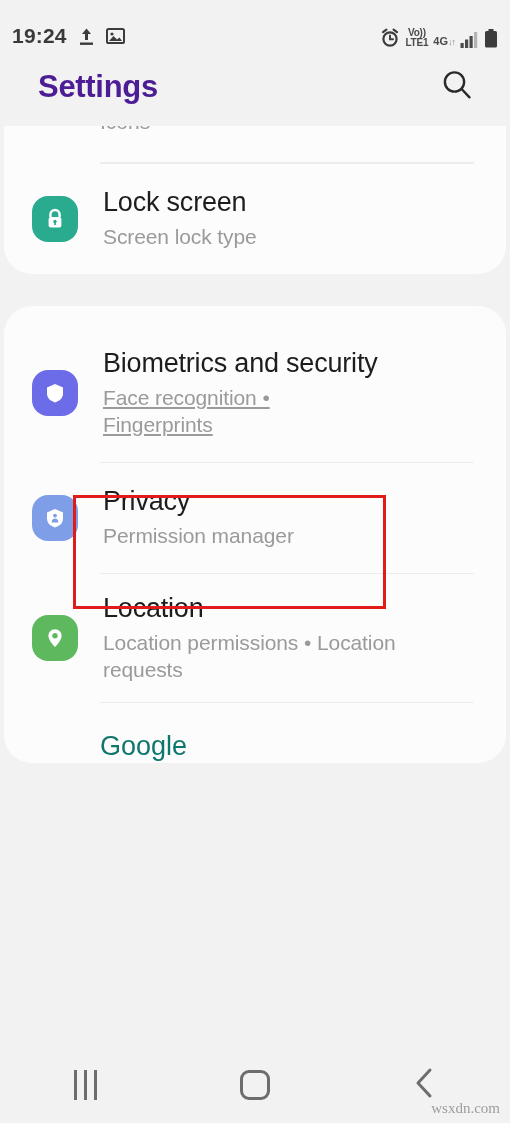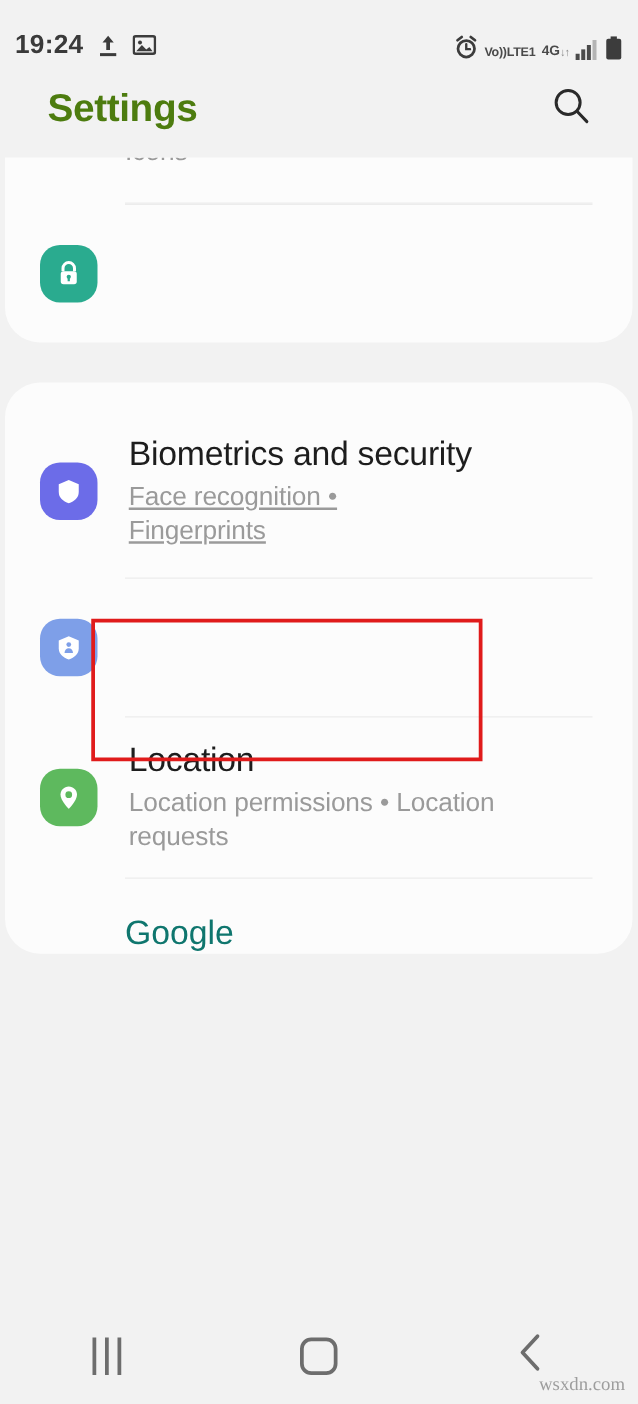--- a/index.html
+++ b/index.html
@@ -13,32 +13,32 @@
 
   
   .statusbar {
     height:48px; display:flex; align-items:flex-end;
     padding:0 12px; color:#3c3c3c;
   }
   .sb-left { display:flex; align-items:center; gap:11px; }
   .sb-time { font-size:21px; font-weight:700; letter-spacing:.2px; color:#3a3a3a; }
   .sb-right { margin-left:auto; display:flex; align-items:flex-end; gap:5px; }
   .sb-icon { display:flex; align-items:center; }
-  .volte { display:flex; flex-direction:row; align-items:center; line-height:1; }
+  .volte { display:flex; flex-direction:column; align-items:center; line-height:1; }
   .volte span { font-size:10px; font-weight:700; color:#4a4a4a; letter-spacing:-.2px; }
   .fourg { display:flex; flex-direction:row; align-items:center; line-height:1.05; }
   .fourg .g { font-size:11px; font-weight:700; color:#4a4a4a; }
   .fourg .arrows { font-size:9px; color:#8b8b8b; letter-spacing:-1px; }
 
   
   .header {
     height:78px; display:flex; align-items:center;
     padding:0 30px 0 38px;
   }
-  .title { font-size:31px; font-weight:700; color:#4d7c0f; letter-spacing:-.3px; }
+  .title { font-size:31px; font-weight:700; color:#4c1d95; letter-spacing:-.3px; }
   .search-btn { margin-left:auto; width:46px; height:46px; display:flex; align-items:center; justify-content:center; }
 
   
   .list { position:relative; }
   .card {
     background:#fcfcfc;
     border-radius:28px;
     margin:0 4px;
     overflow:hidden;
   }
@@ -177,20 +177,24 @@
       <div class="row">
         <div class="row-inner">
           <div class="ico" style="background:#2aab8f">
             <svg width="26" height="26" viewBox="0 0 26 26">
               <path d="M8.4 11 V8.6 a4.6 4.6 0 0 1 9.2 0 V11" fill="none" stroke="#ffffff" stroke-width="2.4"></path>
               <rect x="6.6" y="11" width="12.8" height="10.4" rx="2.2" fill="#ffffff"></rect>
               <circle cx="13" cy="15.4" r="1.7" fill="#2aab8f"></circle>
               <rect x="12.1" y="15.4" width="1.8" height="3.6" fill="#2aab8f"></rect>
             </svg>
           </div>
+          <div class="texts">
+            <div class="row-title">Lock screen</div>
+            <div class="row-sub">Screen lock type</div>
+          </div>
         </div>
       </div>
     </div>
 
     <div class="card-gap"></div>
 
     <div class="card" style="position:relative;">
 
       <div class="row" style="padding-top:18px;">
         <div class="row-inner" style="min-height:138px;">
@@ -208,20 +212,24 @@
       <div class="divider"></div>
 
       <div class="row">
         <div class="row-inner">
           <div class="ico" style="background:#7e9fe8">
             <svg width="26" height="26" viewBox="0 0 26 26">
               <path d="M13 4 L21 7.4 V13.6 c0 4.6 -3.4 7.4 -8 9 c-4.6 -1.6 -8 -4.4 -8 -9 V7.4 Z" fill="#ffffff"></path>
               <circle cx="13" cy="10.6" r="1.9" fill="#7e9fe8"></circle>
               <path d="M9.6 17.4 c0 -2.4 1.6 -3.9 3.4 -3.9 s3.4 1.5 3.4 3.9 Z" fill="#7e9fe8"></path>
             </svg>
+          </div>
+          <div class="texts">
+            <div class="row-title">Privacy</div>
+            <div class="row-sub">Permission manager</div>
           </div>
         </div>
       </div>
       <div class="divider"></div>
 
       <div class="row">
         <div class="row-inner" style="min-height:128px;">
           <div class="ico" style="background:#5eb95e">
             <svg width="26" height="26" viewBox="0 0 26 26">
               <path d="M13 4.2 c-3.7 0 -6.6 2.9 -6.6 6.5 c0 4.9 6.6 11.2 6.6 11.2 s6.6 -6.3 6.6 -11.2 c0 -3.6 -2.9 -6.5 -6.6 -6.5 Z" fill="#ffffff"></path>

